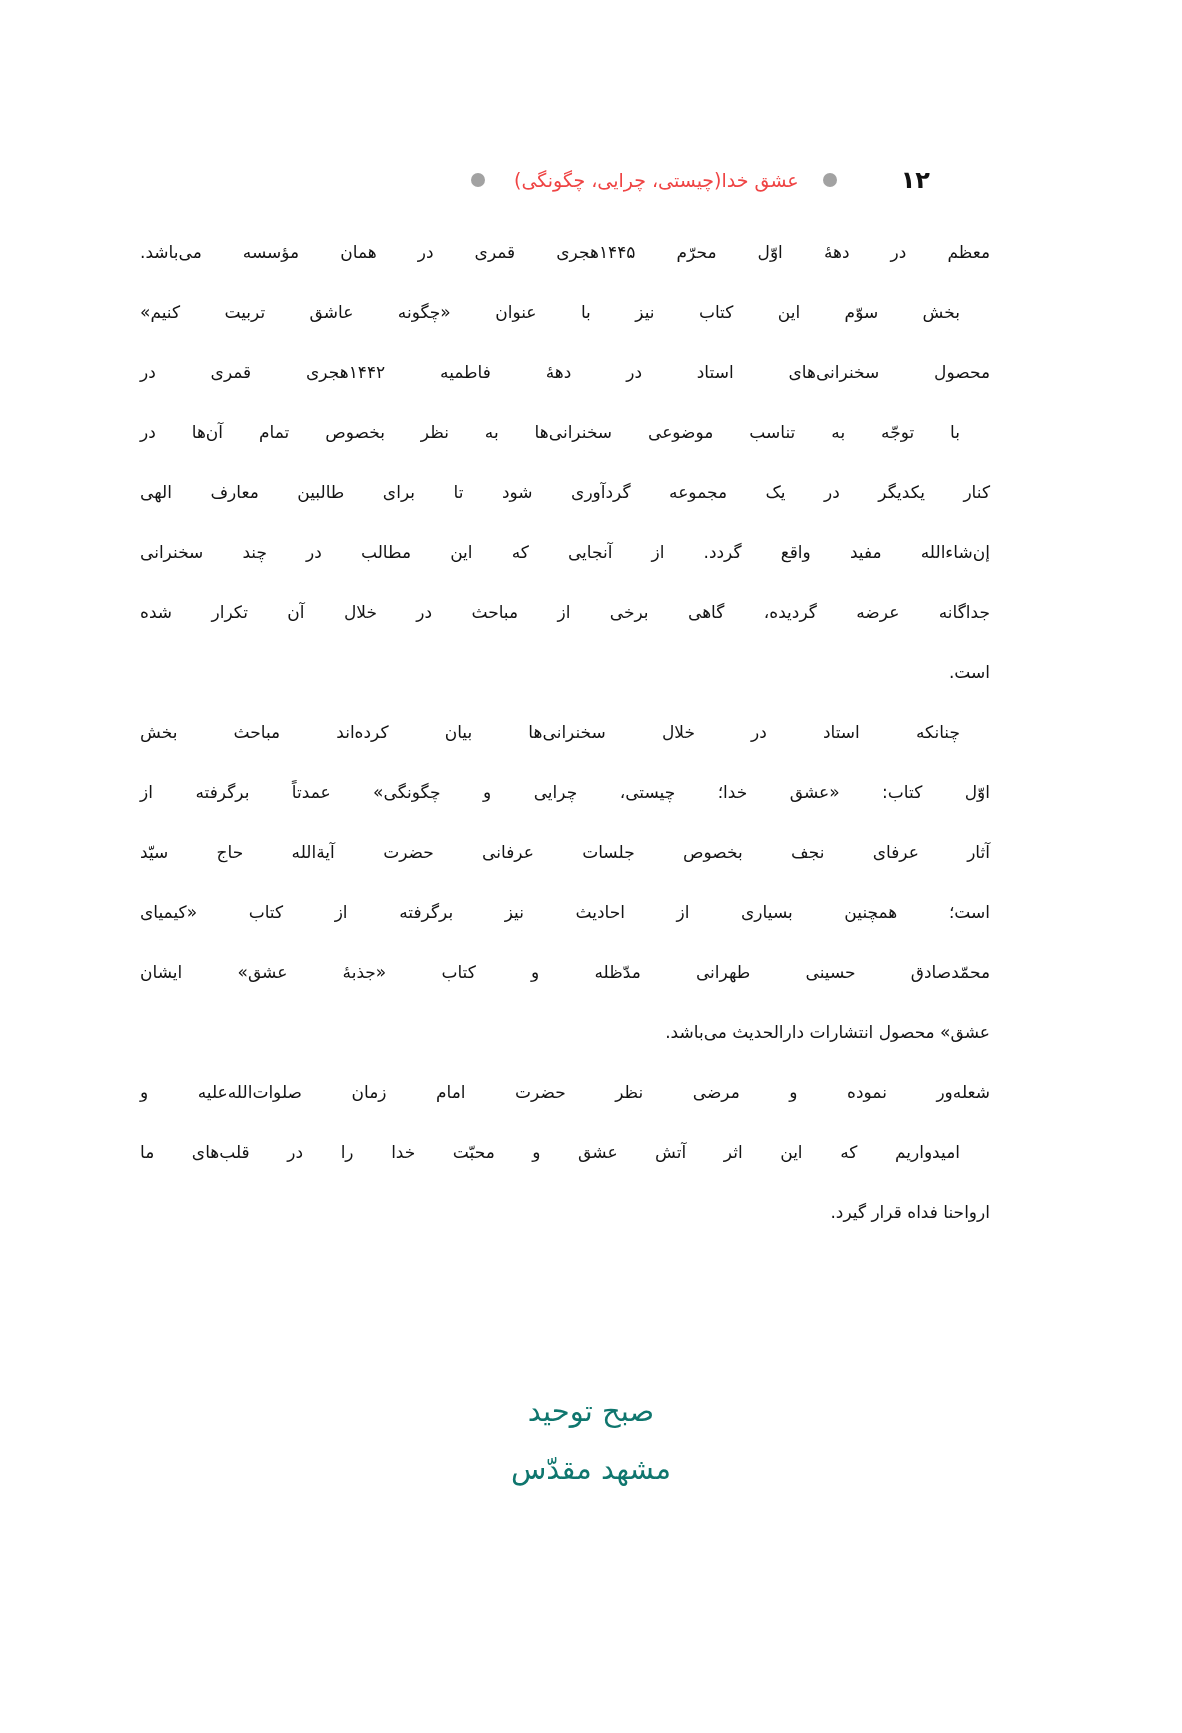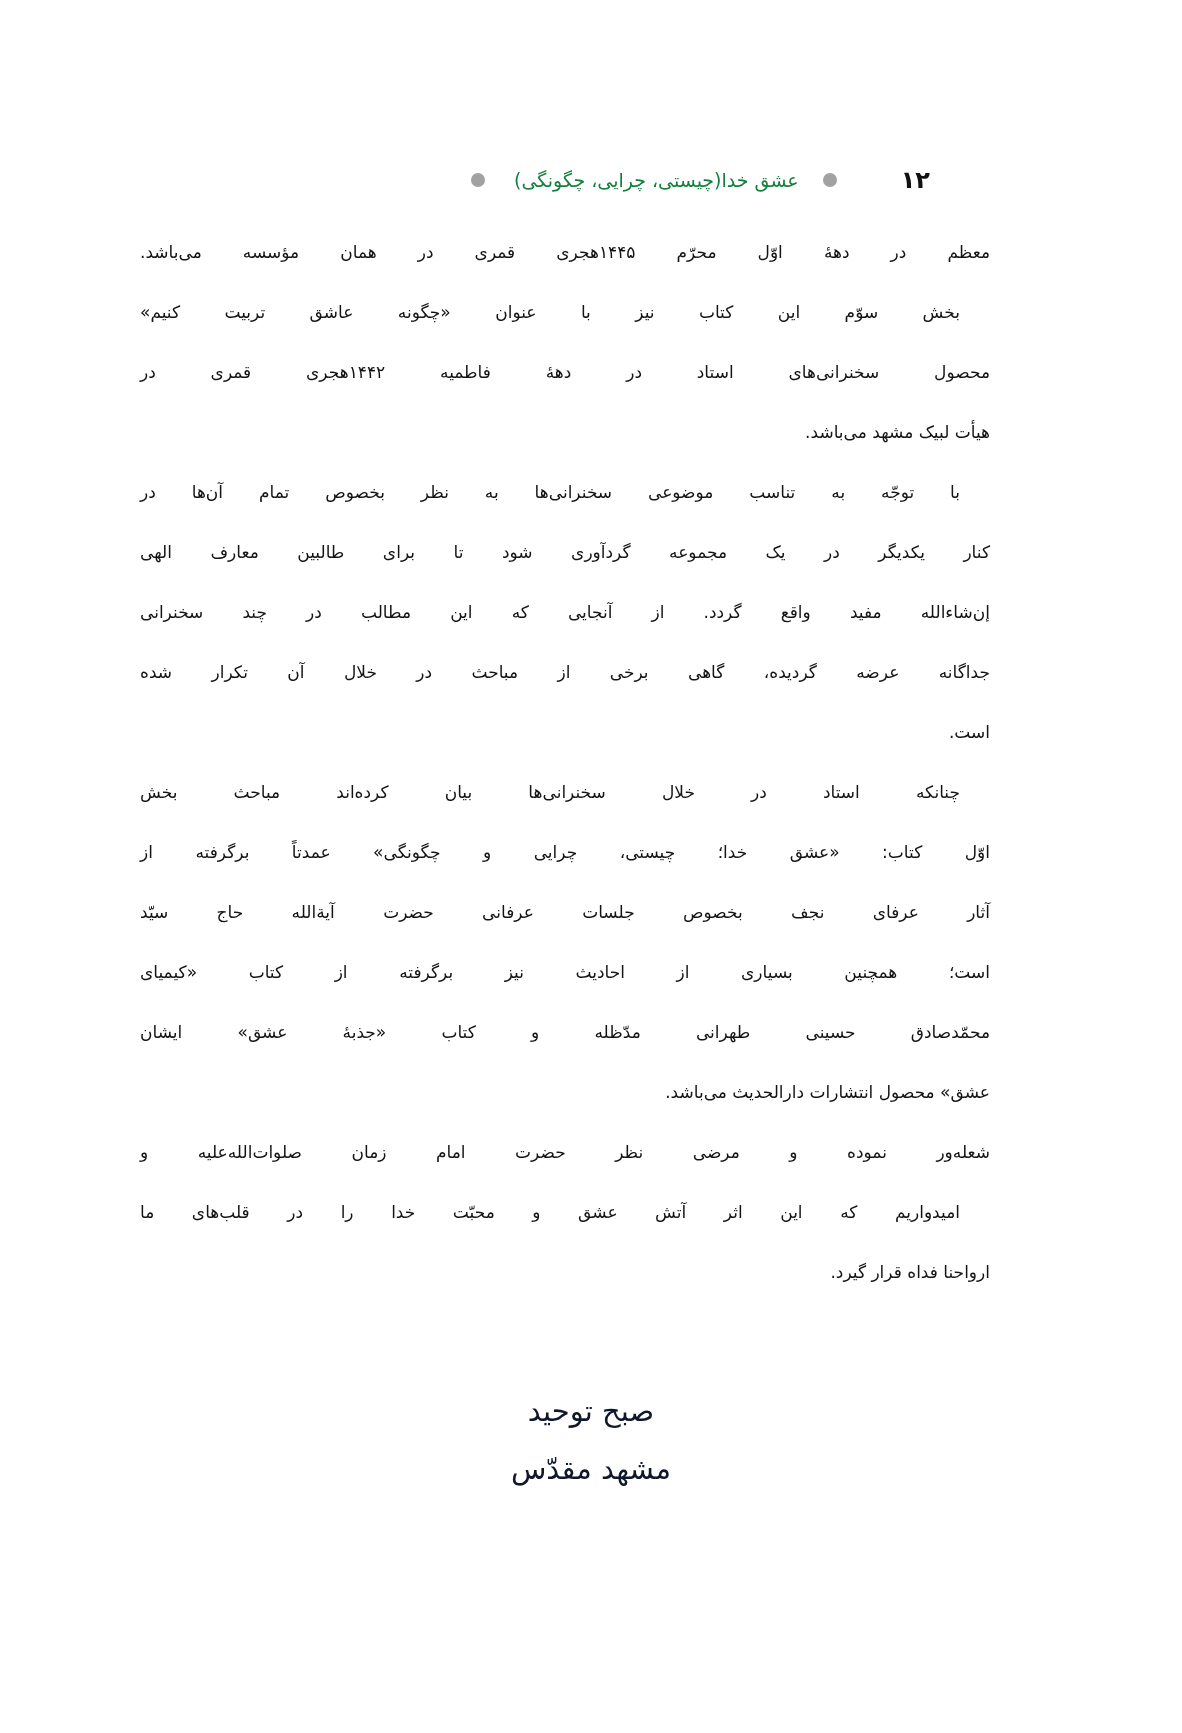--- a/index.html
+++ b/index.html
@@ -25,21 +25,21 @@
   }
   .bullet {
     width: 14px; height: 14px;
     border-radius: 50%;
     background: #a2a2a2;
     flex: 0 0 auto;
   }
   .header-title {
     direction: rtl;
     font-size: 19px;
-    color: #15803d;
+    color: #ef4444;
     margin-left: 29px;
     white-space: nowrap;
   }
   .bullet-mid { margin-left: 24px; }
   .page-number {
     direction: rtl;
     font-size: 24px;
     font-weight: bold;
     color: #111;
     margin-left: 64px;
@@ -72,41 +72,40 @@
     position: absolute;
     top: 1382px;
     left: 0;
     width: 100%;
     text-align: center;
     direction: rtl;
   }
   .sig-line {
     font-size: 29px;
     line-height: 58px;
-    color: #0f172a;
+    color: #0f766e;
     text-align: center;
   }
 </style>
 </head>
 <body>
 
 <div class="page">
 
   <div class="header">
     <span class="bullet"></span>
     <span class="header-title">عشق خدا(چیستی، چرایی، چگونگی)</span>
     <span class="bullet bullet-mid"></span>
     <span class="page-number">۱۲</span>
   </div>
 
   <div class="body-text">
     <div class="line j">معظم در دهۀ اوّل محرّم ۱۴۴۵هجری قمری در همان مؤسسه می‌باشد.</div>
     <div class="line j ind">بخش سوّم این کتاب نیز با عنوان «چگونه عاشق تربیت کنیم»</div>
     <div class="line j">محصول سخنرانی‌های استاد در دهۀ فاطمیه ۱۴۴۲هجری قمری در</div>
-    <div class="line">هیأت لبیک مشهد می‌باشد.</div>
     <div class="line j ind">با توجّه به تناسب موضوعی سخنرانی‌ها به نظر بخصوص تمام آن‌ها در</div>
     <div class="line j">کنار یکدیگر در یک مجموعه گردآوری شود تا برای طالبین معارف الهی</div>
     <div class="line j">إن‌شاءالله مفید واقع گردد. از آنجایی که این مطالب در چند سخنرانی</div>
     <div class="line j">جداگانه عرضه گردیده، گاهی برخی از مباحث در خلال آن تکرار شده</div>
     <div class="line">است.</div>
     <div class="line j ind">چنانکه استاد در خلال سخنرانی‌ها بیان کرده‌اند مباحث بخش</div>
     <div class="line j">اوّل کتاب: «عشق خدا؛ چیستی، چرایی و چگونگی» عمدتاً برگرفته از</div>
     <div class="line j">آثار عرفای نجف بخصوص جلسات عرفانی حضرت آیةالله حاج سیّد</div>
     <div class="line j">است؛ همچنین بسیاری از احادیث نیز برگرفته از کتاب «کیمیای</div>
     <div class="line j">محمّدصادق حسینی طهرانی مدّظله و کتاب «جذبۀ عشق» ایشان</div>

